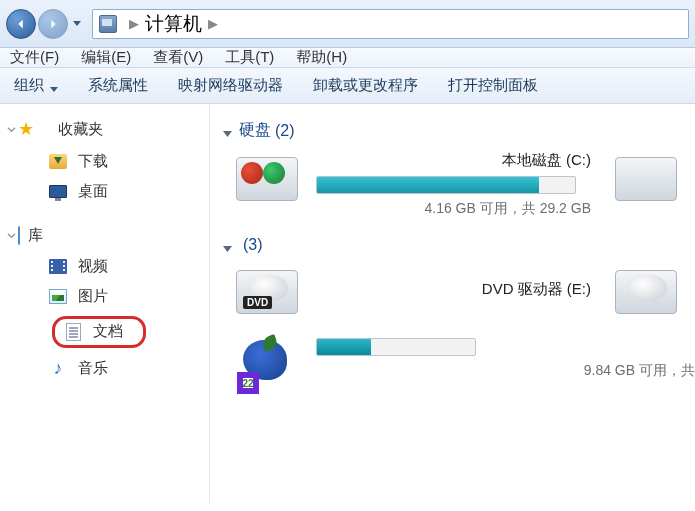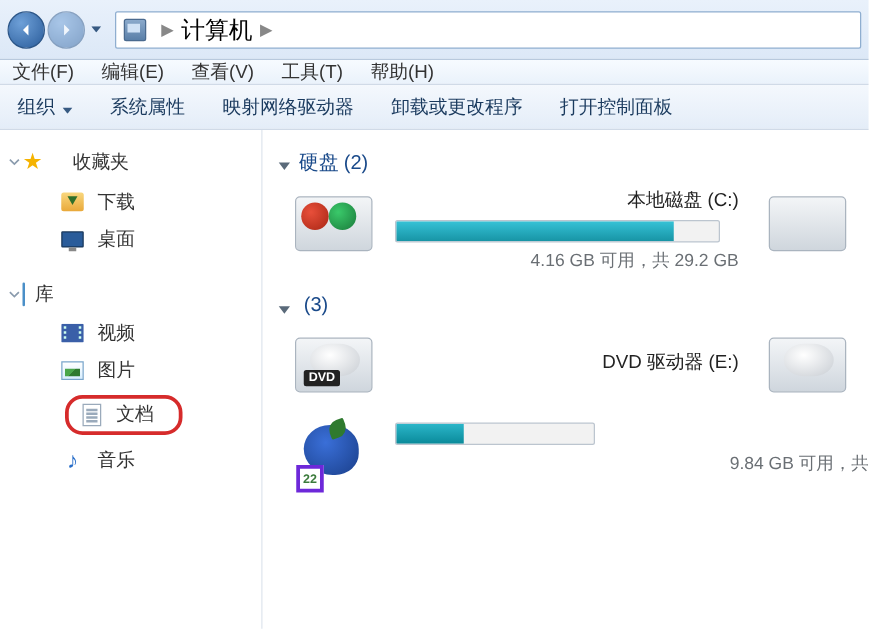--- a/index.html
+++ b/index.html
@@ -64,21 +64,21 @@
 .hdd { width:62px;height:44px;background:linear-gradient(#f3f5f7,#cfd6dd);border:1px solid #aab4bf;border-radius:4px;position:relative;}
 .hdd::before{content:"";position:absolute;left:4px;top:4px;width:22px;height:22px;border-radius:50%;background:radial-gradient(circle at 35% 35%,#e84f3a,#a82614);}
 .hdd::after{content:"";position:absolute;left:26px;top:4px;width:22px;height:22px;border-radius:50%;background:radial-gradient(circle at 35% 35%,#3ac96a,#1a7a3a);}
 .hdd2 { width:62px;height:44px;background:linear-gradient(#f3f5f7,#cfd6dd);border:1px solid #aab4bf;border-radius:4px;}
 .dvdd { width:62px;height:44px;background:linear-gradient(#f3f5f7,#cfd6dd);border:1px solid #aab4bf;border-radius:4px;position:relative;}
 .dvdd::before{content:"";position:absolute;left:11px;top:4px;width:40px;height:26px;border-radius:50%/60%;background:radial-gradient(ellipse at 40% 35%,#fff,#c7ccd2);}
 .dvd-badge{position:absolute;left:6px;bottom:4px;background:#222;color:#fff;font-size:10px;font-weight:bold;padding:1px 4px;border-radius:2px;}
 .usb-ic { width:56px;height:52px;position:relative;}
 .usb-ic .blob{width:44px;height:40px;background:radial-gradient(circle at 40% 35%,#3a6fd8,#1a3f8a);border-radius:50% 50% 45% 55%;position:absolute;left:4px;top:0;}
 .usb-ic .leaf{position:absolute;left:24px;top:-4px;width:14px;height:14px;background:#2f7a2f;border-radius:60% 10% 60% 10%;transform:rotate(-20deg);}
-.usb-ic .badge{position:absolute;left:-2px;bottom:-2px;width:22px;height:22px;background:#fff;border:3px solid #6d28d9;font-size:10px;display:flex;align-items:center;justify-content:center;color:#3a7a3a;font-weight:bold;}
+.usb-ic .badge{position:absolute;left:-2px;bottom:-2px;width:22px;height:22px;background:#fff;border:6px solid #6d28d9;font-size:10px;display:flex;align-items:center;justify-content:center;color:#3a7a3a;font-weight:bold;}
 .drive-info { flex:1;text-align:right; }
 .drive-title { font-size: 15px; color: #222; margin-bottom: 6px; }
 .capbar { width: 260px; height: 18px; background: #f2f2f2; border:1px solid #bcc5cf; border-radius:2px; overflow:hidden; margin-bottom:6px;}
 .capbar-fill { height:100%; background: linear-gradient(#2bb6c9,#0a8a9a); }
 .capbar-fill.blue { background: linear-gradient(#36c2d6,#1794a5); }
 .captext { font-size: 14px; color: #6a6f74; }
 </style>
 </head>
 <body>
 

